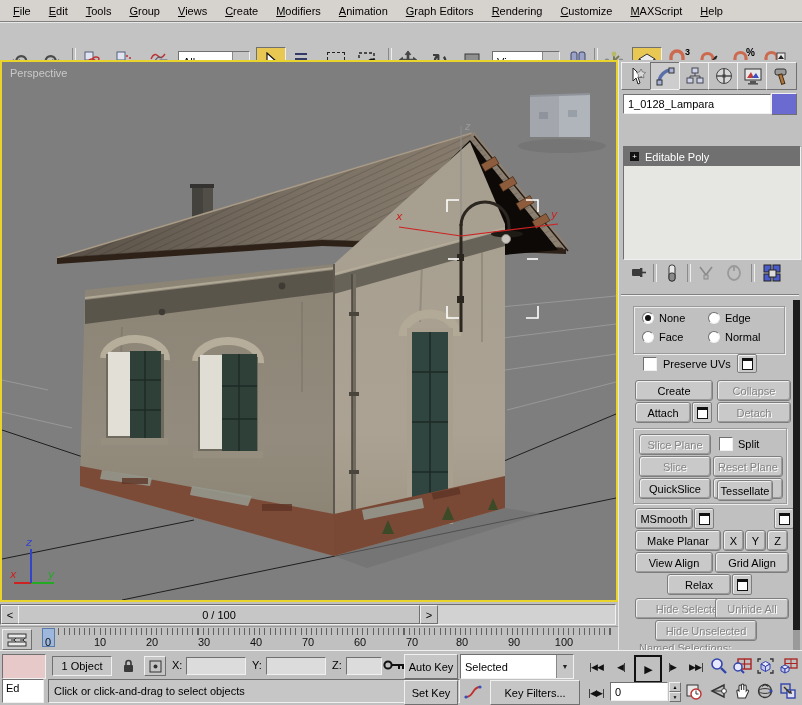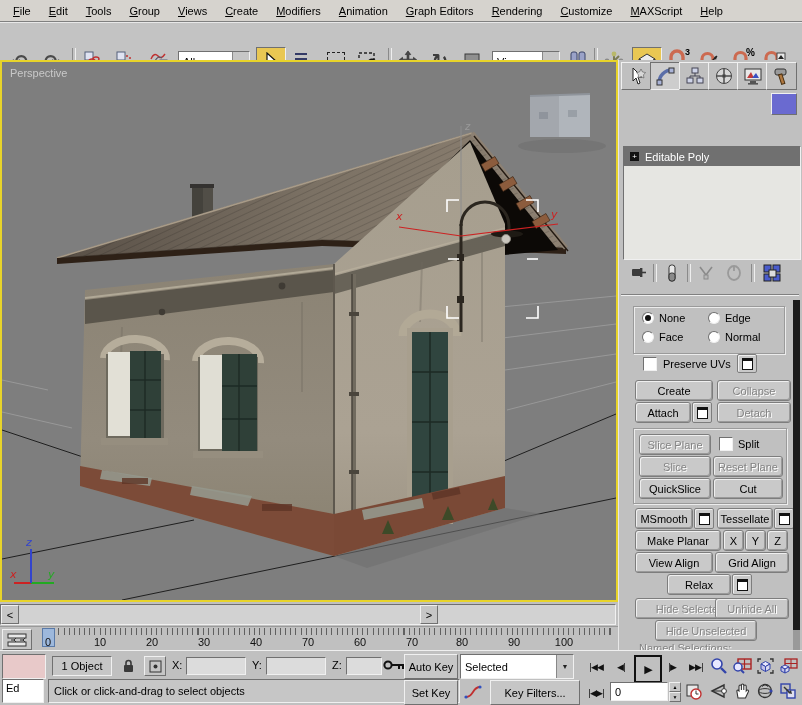--- a/index.html
+++ b/index.html
@@ -467,20 +467,23 @@
           <rect x="5" y="17" width="10" height="1.6" fill="#555"></rect>
         </svg>
     </div>
     <div class="tab" style="left:147px;">
       <svg width="20" height="20" viewBox="0 0 20 20">
           <rect x="3" y="3" width="11" height="6" rx="2" fill="#9a9a9a" stroke="#333"></rect>
           <rect x="8" y="8" width="3.4" height="10" fill="#b07840" stroke="#4a3010" transform="rotate(-18 10 13)"></rect>
         </svg>
     </div>
 
+    <div class="sunken cc" style="position:absolute;left:4px;top:34px;width:142px;height:18px;justify-content:flex-start;padding-left:4px;">
+      <span>1_0128_Lampara</span>
+    </div>
     <div class="raised" style="position:absolute;left:152px;top:33px;width:24px;height:20px;background:#6a6ad0;"></div>
 
 
     <div class="sunken" style="position:absolute;left:4px;top:86px;width:176px;height:112px;background:#e6e6e2;">
       <div style="height:19px;background:#707070;color:#fff;display:flex;align-items:center;gap:6px;padding-left:6px;">
         <span style="width:9px;height:9px;background:#111;color:#fff;font-size:8px;line-height:9px;text-align:center;">+</span>
         <span>Editable Poly</span>
       </div>
     </div>
 
@@ -590,21 +593,21 @@
     <div class="rbtn" style="left:94px;top:418px;width:68px;">
         <span>Cut</span>
       </div>
 
     <div class="rbtn" style="left:16px;top:448px;width:56px;">
         <span>MSmooth</span>
       </div>
     <div class="setbtn" style="left:75px;top:448px;height:19px;">
         <span></span>
       </div>
-    <div class="rbtn" style="left:98px;top:448px;width:54px;">
+    <div class="rbtn" style="left:98px;top:420px;width:54px;">
         <span>Tessellate</span>
       </div>
     <div class="setbtn" style="left:155px;top:448px;height:19px;">
         <span></span>
       </div>
 
     <div class="rbtn" style="left:16px;top:470px;width:84px;">
         <span>Make Planar</span>
       </div>
     <div class="rbtn" style="left:104px;top:470px;width:19px;">
@@ -645,20 +648,23 @@
 
     <div class="abs" style="left:174px;top:240px;width:7px;height:350px;background:#9a9a9a;">
       <div style="width:7px;height:330px;background:#1c1c1c;"></div>
     </div>
   </div>
 
   <div id="timeslider" class="abs">
     <div class="sunkeng" style="position:absolute;left:0;top:2px;width:614px;height:19px;"></div>
     <div class="sbtn" style="left:1px;top:3px;width:16px;height:17px;">
         <span>&lt;</span>
+      </div>
+    <div class="sbtn" style="left:18px;top:3px;width:400px;height:17px;">
+        <span>0 / 100</span>
       </div>
     <div class="sbtn" style="left:420px;top:3px;width:16px;height:17px;">
         <span>&gt;</span>
       </div>
   </div>
 
   <div id="trackbar" class="abs">
     <div class="sbtn" style="left:2px;top:2px;width:28px;height:19px;">
       <svg width="20" height="14" viewBox="0 0 20 14">
           <rect x="1" y="1" width="18" height="4" fill="#e8e8e8" stroke="#333"></rect>

